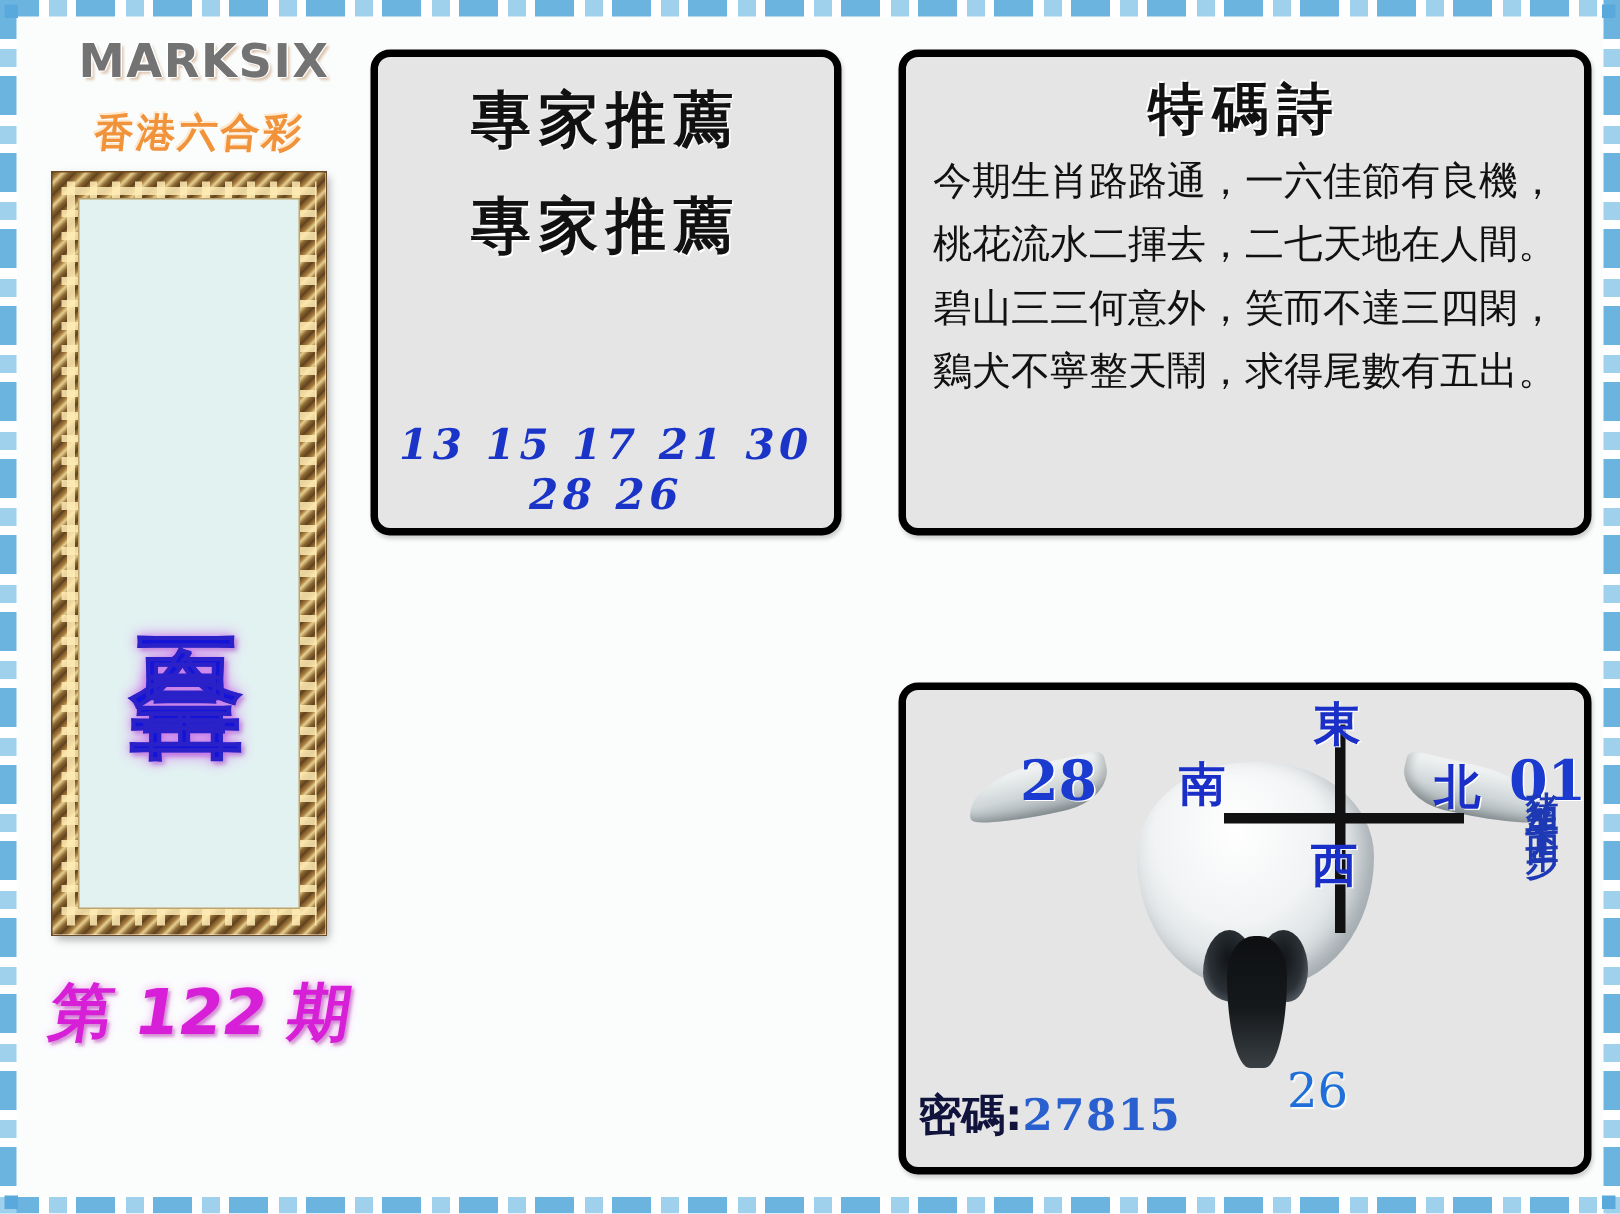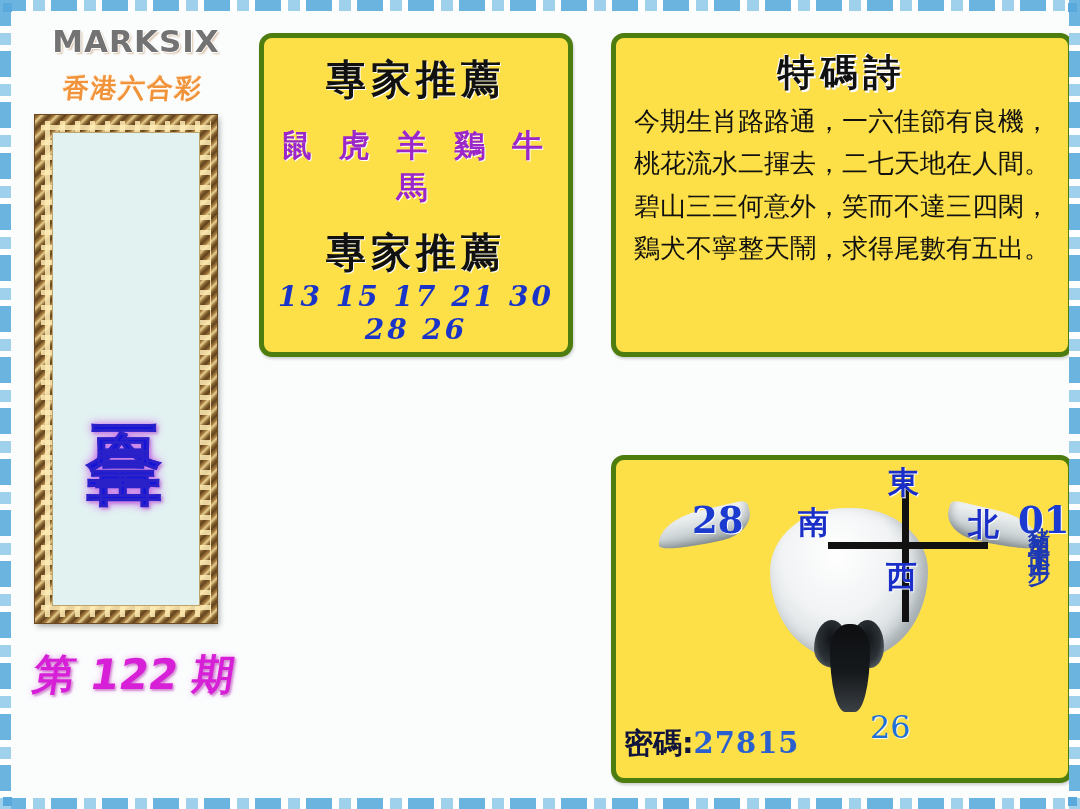--- a/index.html
+++ b/index.html
@@ -135,25 +135,24 @@
     font-size: 42px; font-weight: 700;
     color: #d61fd6;
     text-shadow: 2px 2px 2px rgba(150,0,150,.35), 0 0 6px rgba(230,120,230,.6);
     transform: skewX(-9deg);
     white-space: nowrap;
   }
 
   
   .panel {
     position: absolute;
-    background: #fde047;
-    border: 5px solid #4d7c0f;
+    background: #e5e5e5;
+    border: 5px solid #000000;
     border-radius: 13px;
     box-shadow: 1px 2px 3px rgba(0,0,0,.18);
-    margin-left: 12px;
   }
   #panel-expert  { left: 236px; top: 22px;  width: 314px; height: 324px; }
   #panel-poem    { left: 588px; top: 22px;  width: 462px; height: 324px; }
   #panel-word    { left: 236px; top: 444px; width: 314px; height: 328px; }
   #panel-skull   { left: 588px; top: 444px; width: 462px; height: 328px; }
 
   
   .cn-head {
     font-family: "DejaVu Sans", sans-serif;
     font-weight: 700;
@@ -366,21 +365,20 @@
           <div id="vertical-title">三合皇</div>
         </div>
       </div>
 
       <div id="issue-line">第 122 期</div>
     </div>
 
     <div class="panel" id="panel-expert">
       <div class="cn-head" id="expert-title">專家推薦</div>
 
-      <div id="expert-zodiac">鼠 虎 羊 鷄 牛 馬</div>
 
       <div class="cn-head" id="expert-sub">專家推薦</div>
 
       <div id="expert-nums">13 15 17 21 30 28 26</div>
     </div>
 
     <div class="panel" id="panel-poem">
       <div id="poem-title">特碼詩</div>
 
       <div id="poem-body">

